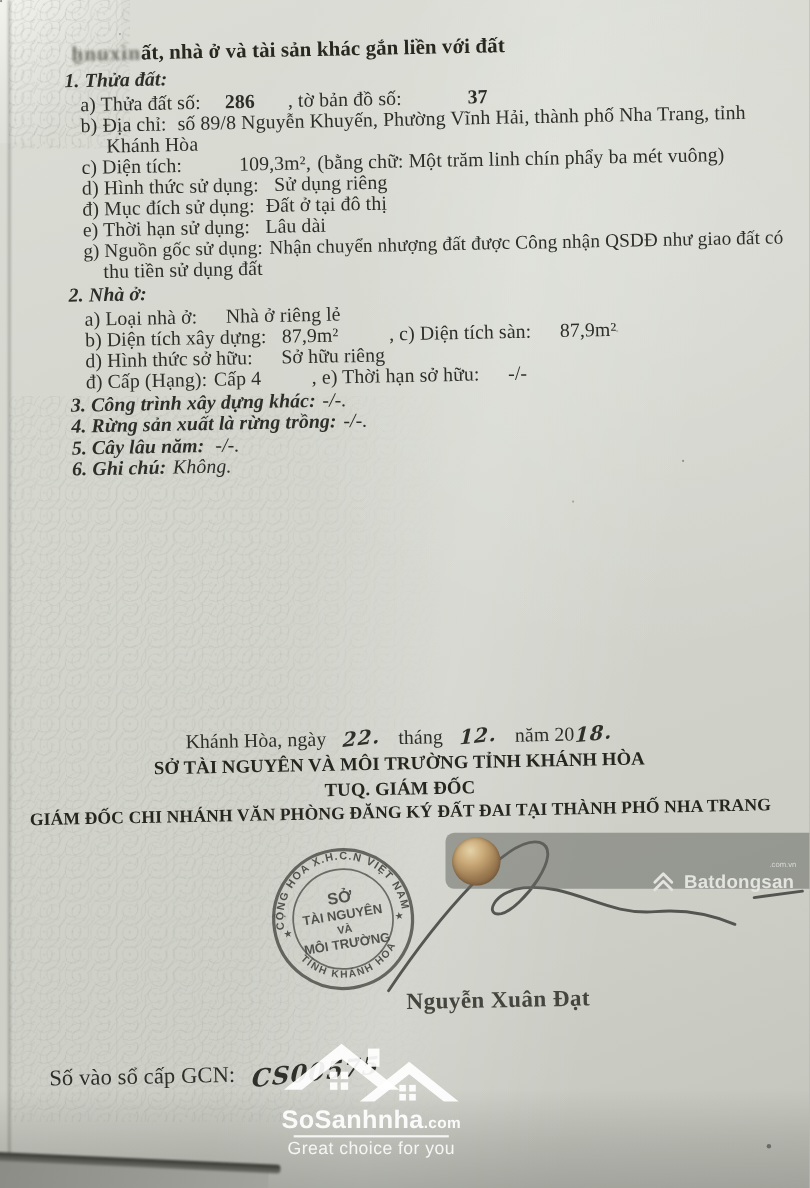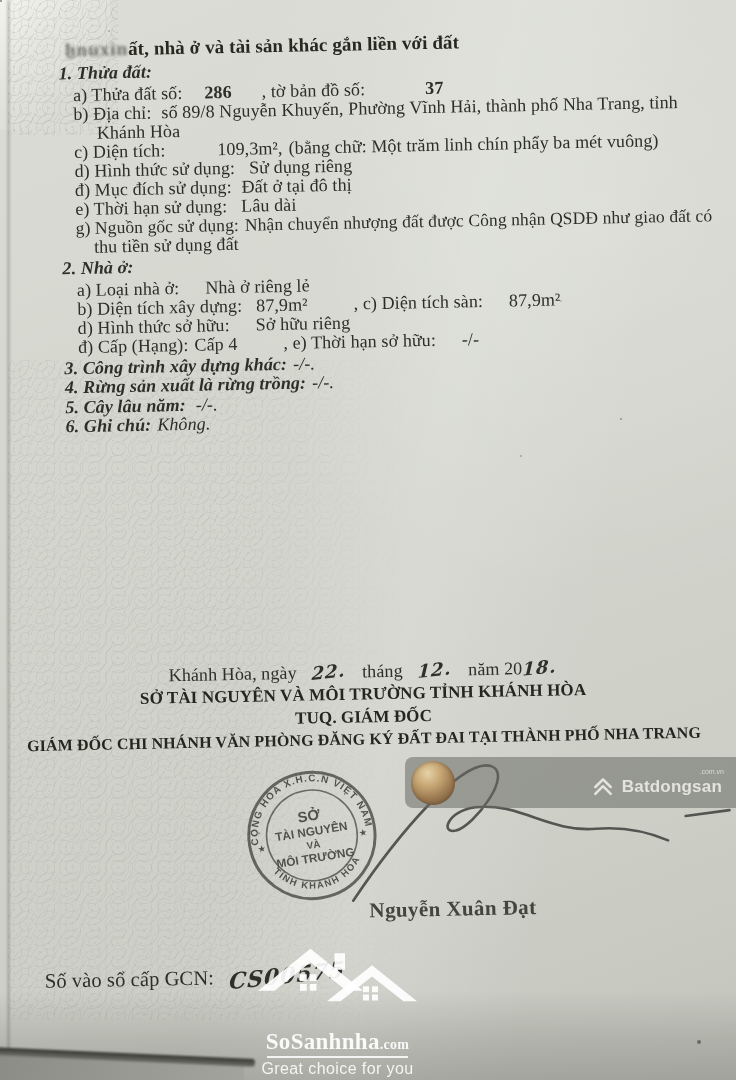--- a/index.html
+++ b/index.html
@@ -66,28 +66,28 @@
   .signature path{stroke:#4a4a46;stroke-width:2.6;fill:none;stroke-linecap:round;opacity:.92;}
 
   
   .wm-band{position:absolute;left:405px;top:757px;width:331px;height:51px;
     background:rgba(104,106,100,.55);border-radius:8px 0 0 8px;
     display:flex;align-items:center;}
   .avatar{position:absolute;left:411px;top:761px;width:44px;height:44px;border-radius:50%;
     background:
       radial-gradient(circle at 38% 28%, #e4d2a8 0%, #c9a876 30%, #9a7850 62%, #6b5138 100%);
     box-shadow:inset 0 0 4px rgba(60,45,30,.5);}
-  .bds{position:absolute;right:14px;top:0;height:60px;display:flex;align-items:center;gap:7px;
+  .bds{position:absolute;right:14px;top:15px;height:60px;display:flex;align-items:center;gap:7px;
     color:#e3e3df;font-family:"Liberation Sans",sans-serif;}
   .bds-name{font-size:17px;font-weight:bold;letter-spacing:.2px;position:relative;}
   .bds-sup{position:absolute;right:-2px;top:-9px;font-size:7px;font-weight:normal;opacity:.85;letter-spacing:0;}
   .ssn{position:absolute;left:255px;top:944px;width:165px;text-align:center;
     color:rgba(255,255,255,.92);font-family:"Liberation Sans",sans-serif;}
   .ssn-name{font-size:23px;font-weight:bold;letter-spacing:.3px;line-height:1;
-    font-family:Liberation Serif, serif;margin-top:24px;}
+    font-family:Liberation Sans, sans-serif;}
   .ssn-tld{font-size:14px;font-weight:bold;}
   .ssn-rule{height:2px;background:rgba(255,255,255,.85);margin:3px 12px 2px 12px;}
   .ssn-tag{font-size:16px;letter-spacing:.4px;opacity:.95;}
 </style>
 </head>
 <body>
 
 <div class="stage">
 
   <div class="paper"></div>

